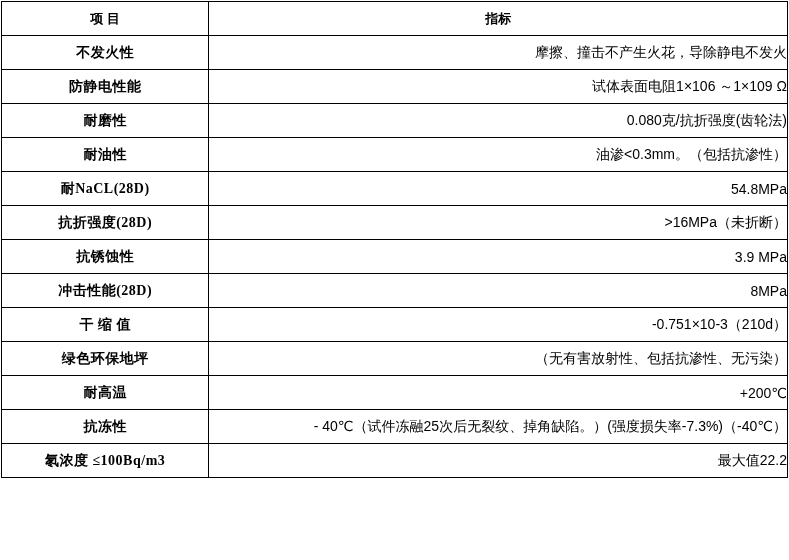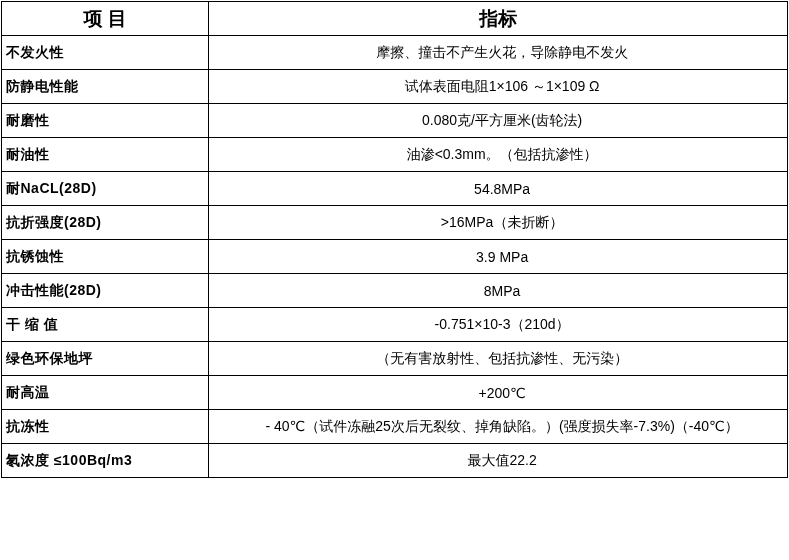--- a/index.html
+++ b/index.html
@@ -27,34 +27,35 @@
     vertical-align: middle;
     font-size: 14px;
   }
   .col-item {
     width: 207px;
   }
   .col-value {
     width: 578px;
   }
   td.label-cell {
-    text-align: left;
+    text-align: center;
     font-weight: bold;
     padding: 0 4px;
     letter-spacing: 0.5px;
+    font-family: Liberation Serif, serif;
   }
   td.value-cell {
-    text-align: center;
+    text-align: right;
     padding-left: 8px;
     font-weight: normal;
   }
   td.header-cell {
     text-align: center;
     font-weight: bold;
-    font-size: 19px;
+    font-size: 13px;
   }
   .small-val {
     font-size: 13px;
   }
 </style>
 </head>
 <body>
 
 <table class="spec-table">
   <colgroup>
@@ -69,21 +70,21 @@
     <tr>
       <td class="label-cell">不发火性</td>
       <td class="value-cell">摩擦、撞击不产生火花，导除静电不发火</td>
     </tr>
     <tr>
       <td class="label-cell">防静电性能</td>
       <td class="value-cell">试体表面电阻1×106 ～1×109 Ω</td>
     </tr>
     <tr>
       <td class="label-cell">耐磨性</td>
-      <td class="value-cell">0.080克/平方厘米(齿轮法)</td>
+      <td class="value-cell">0.080克/抗折强度(齿轮法)</td>
     </tr>
     <tr>
       <td class="label-cell">耐油性</td>
       <td class="value-cell">油渗&lt;0.3mm。（包括抗渗性）</td>
     </tr>
     <tr>
       <td class="label-cell">耐NaCL(28D)</td>
       <td class="value-cell">54.8MPa</td>
     </tr>
     <tr>

